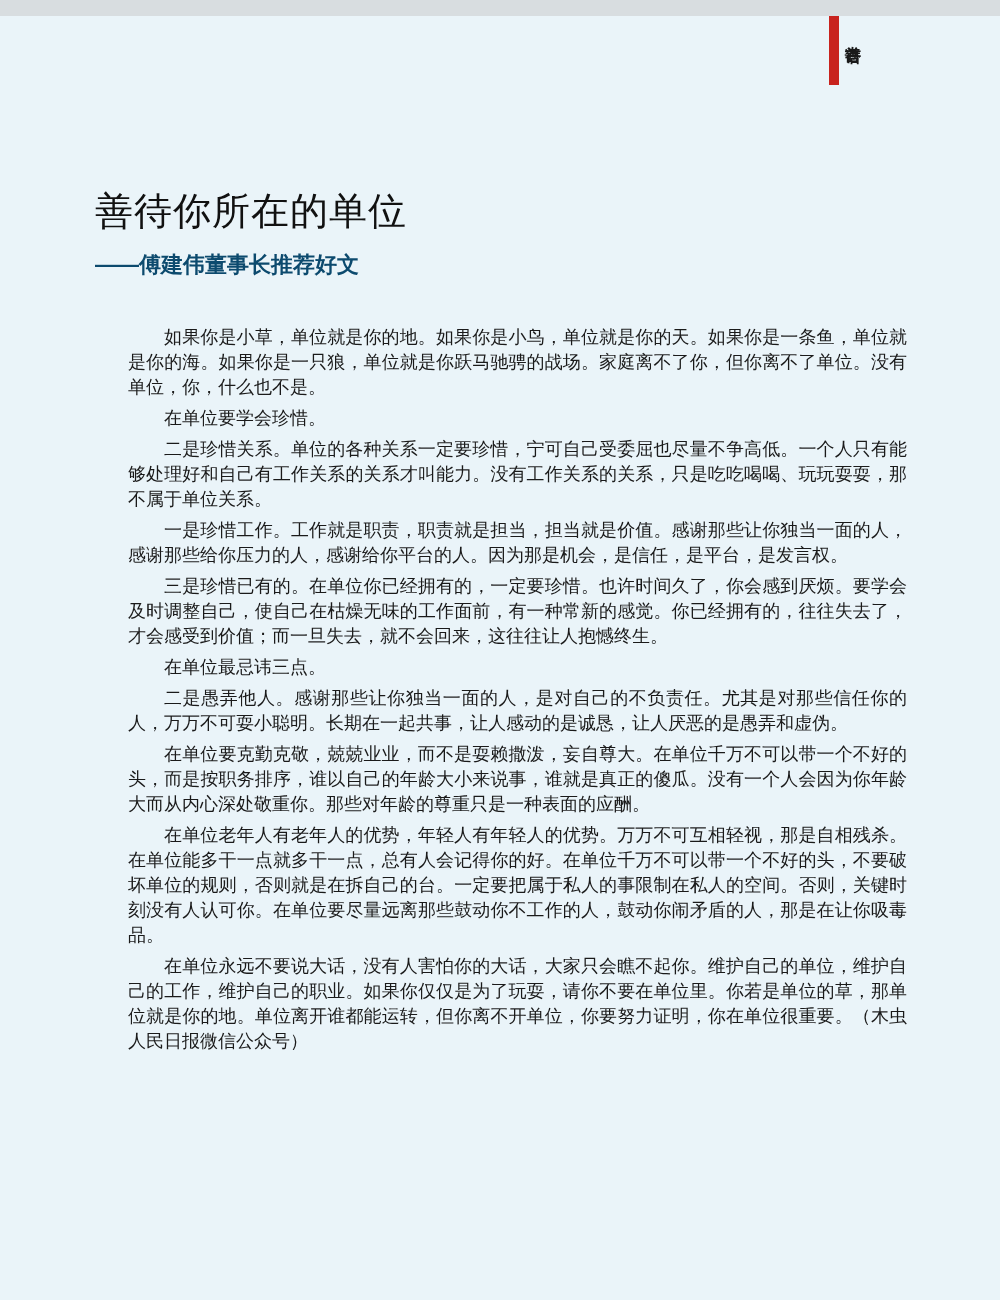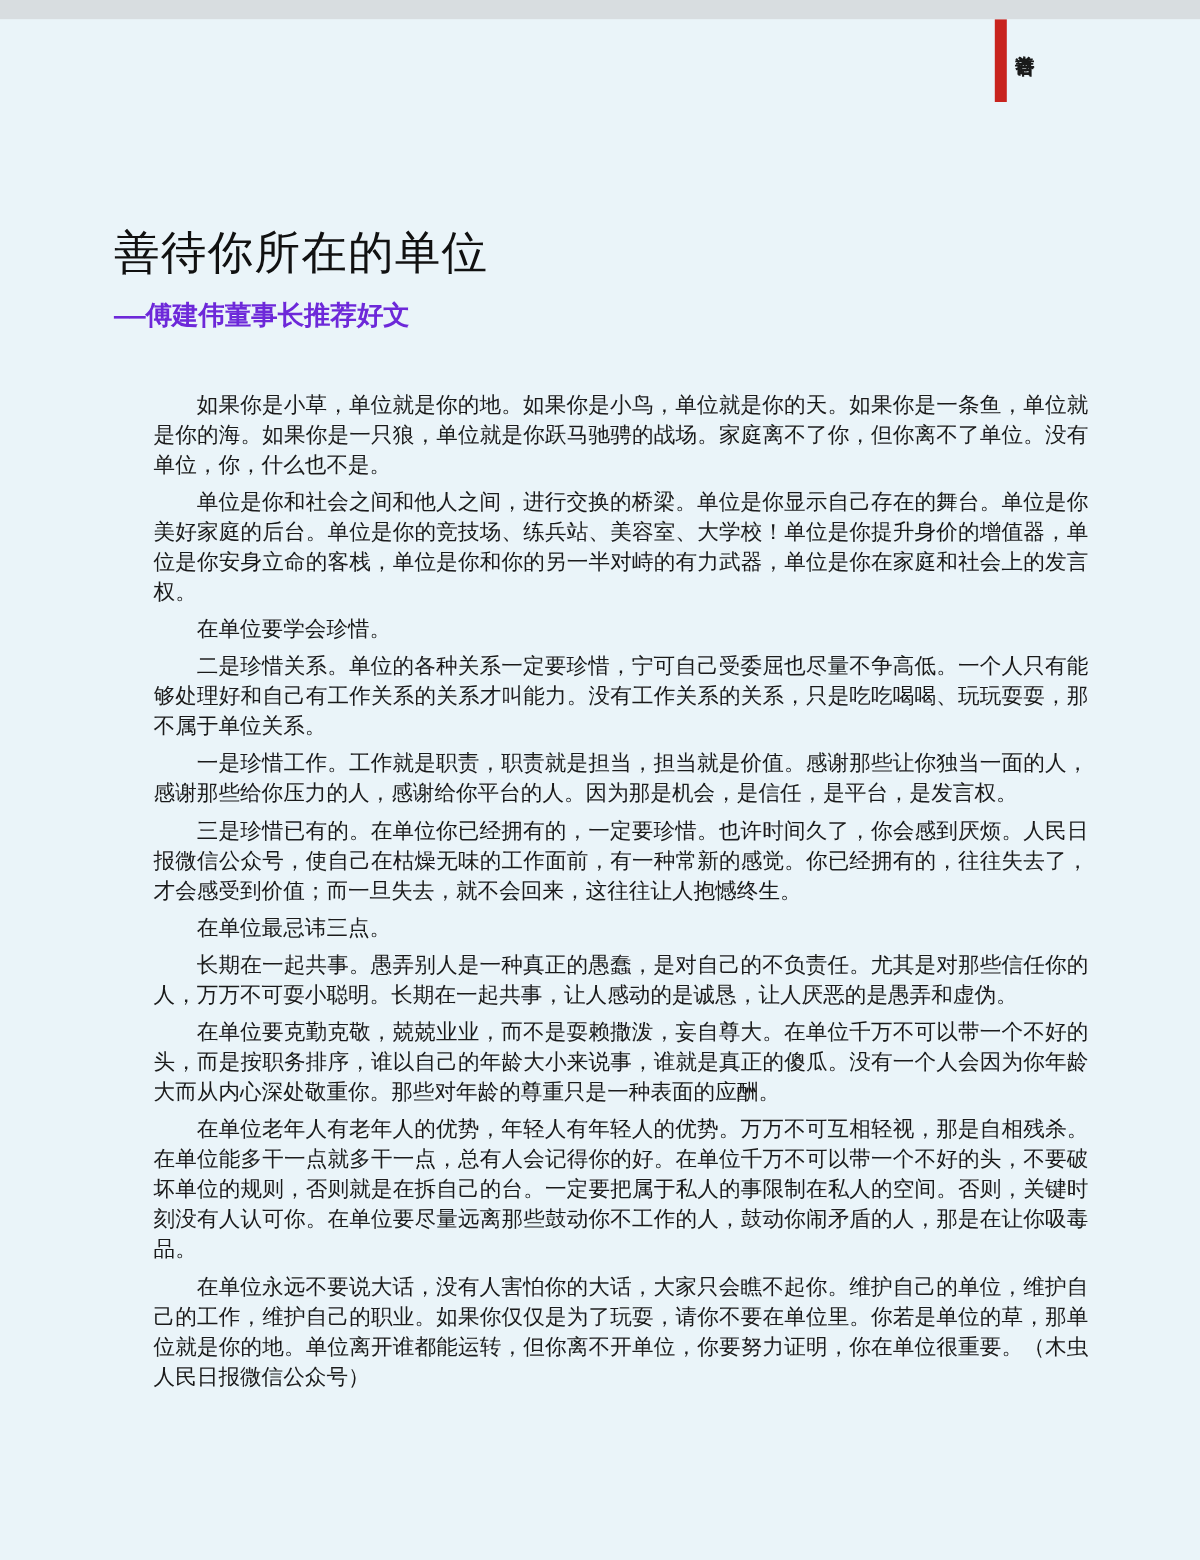--- a/index.html
+++ b/index.html
@@ -48,25 +48,25 @@
   .article-title {
     font-family: "Liberation Sans", sans-serif;
     font-weight: 300;
     font-size: 38px;
     line-height: 50px;
     letter-spacing: 1px;
     color: #111;
   }
   .article-subtitle {
     margin-top: 16px;
-    font-family: Liberation Mono, monospace;
+    font-family: Liberation Sans, sans-serif;
     font-weight: bold;
     font-size: 22px;
     line-height: 26px;
-    color: #6d28d9;
+    color: #0c4a6e;
   }
   .article-body {
     position: absolute;
     left: 128px;
     top: 309px;
     width: 779px;
   }
   .article-body p {
     font-size: 18px;
     line-height: 25px;
@@ -85,25 +85,24 @@
 
   <div class="masthead-label">卷首语</div>
 
   <div class="article-header">
     <h1 class="article-title">善待你所在的单位</h1>
     <div class="article-subtitle">——傅建伟董事长推荐好文</div>
   </div>
 
   <div class="article-body">
     <p>如果你是小草，单位就是你的地。如果你是小鸟，单位就是你的天。如果你是一条鱼，单位就是你的海。如果你是一只狼，单位就是你跃马驰骋的战场。家庭离不了你，但你离不了单位。没有单位，你，什么也不是。</p>
-    <p>单位是你和社会之间和他人之间，进行交换的桥梁。单位是你显示自己存在的舞台。单位是你美好家庭的后台。单位是你的竞技场、练兵站、美容室、大学校！单位是你提升身价的增值器，单位是你安身立命的客栈，单位是你和你的另一半对峙的有力武器，单位是你在家庭和社会上的发言权。</p>
     <p>在单位要学会珍惜。</p>
     <p>二是珍惜关系。单位的各种关系一定要珍惜，宁可自己受委屈也尽量不争高低。一个人只有能够处理好和自己有工作关系的关系才叫能力。没有工作关系的关系，只是吃吃喝喝、玩玩耍耍，那不属于单位关系。</p>
     <p>一是珍惜工作。工作就是职责，职责就是担当，担当就是价值。感谢那些让你独当一面的人，感谢那些给你压力的人，感谢给你平台的人。因为那是机会，是信任，是平台，是发言权。</p>
-    <p>三是珍惜已有的。在单位你已经拥有的，一定要珍惜。也许时间久了，你会感到厌烦。人民日报微信公众号，使自己在枯燥无味的工作面前，有一种常新的感觉。你已经拥有的，往往失去了，才会感受到价值；而一旦失去，就不会回来，这往往让人抱憾终生。</p>
+    <p>三是珍惜已有的。在单位你已经拥有的，一定要珍惜。也许时间久了，你会感到厌烦。要学会及时调整自己，使自己在枯燥无味的工作面前，有一种常新的感觉。你已经拥有的，往往失去了，才会感受到价值；而一旦失去，就不会回来，这往往让人抱憾终生。</p>
     <p>在单位最忌讳三点。</p>
-    <p>长期在一起共事。愚弄别人是一种真正的愚蠢，是对自己的不负责任。尤其是对那些信任你的人，万万不可耍小聪明。长期在一起共事，让人感动的是诚恳，让人厌恶的是愚弄和虚伪。</p>
+    <p>二是愚弄他人。感谢那些让你独当一面的人，是对自己的不负责任。尤其是对那些信任你的人，万万不可耍小聪明。长期在一起共事，让人感动的是诚恳，让人厌恶的是愚弄和虚伪。</p>
     <p>在单位要克勤克敬，兢兢业业，而不是耍赖撒泼，妄自尊大。在单位千万不可以带一个不好的头，而是按职务排序，谁以自己的年龄大小来说事，谁就是真正的傻瓜。没有一个人会因为你年龄大而从内心深处敬重你。那些对年龄的尊重只是一种表面的应酬。</p>
     <p>在单位老年人有老年人的优势，年轻人有年轻人的优势。万万不可互相轻视，那是自相残杀。在单位能多干一点就多干一点，总有人会记得你的好。在单位千万不可以带一个不好的头，不要破坏单位的规则，否则就是在拆自己的台。一定要把属于私人的事限制在私人的空间。否则，关键时刻没有人认可你。在单位要尽量远离那些鼓动你不工作的人，鼓动你闹矛盾的人，那是在让你吸毒品。</p>
     <p>在单位永远不要说大话，没有人害怕你的大话，大家只会瞧不起你。维护自己的单位，维护自己的工作，维护自己的职业。如果你仅仅是为了玩耍，请你不要在单位里。你若是单位的草，那单位就是你的地。单位离开谁都能运转，但你离不开单位，你要努力证明，你在单位很重要。（木虫　人民日报微信公众号）</p>
   </div>
 
 </div>
 
 </body></html>

